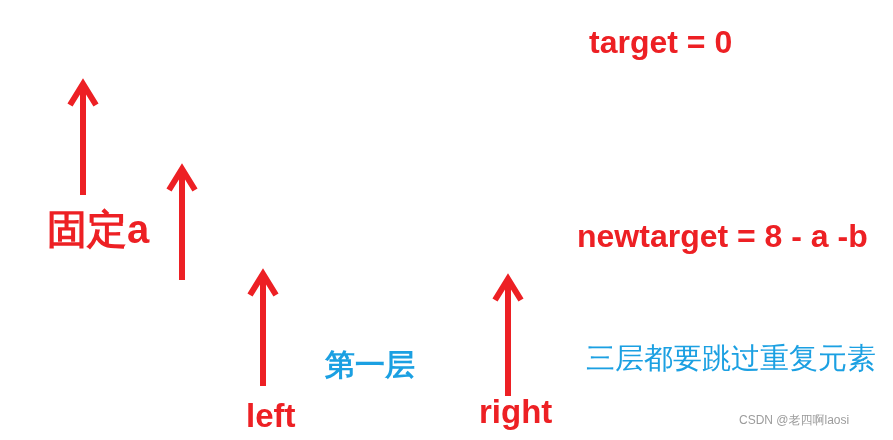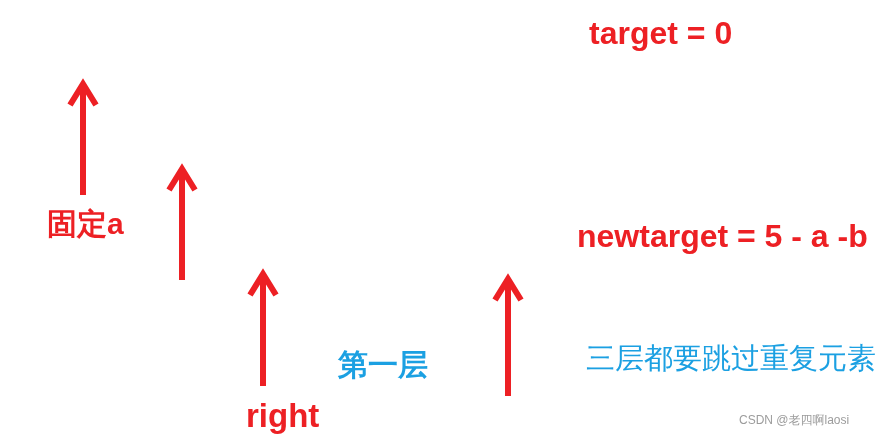--- a/index.html
+++ b/index.html
@@ -23,21 +23,21 @@
   }
   .cn-blue {
     color: var(--blue, #1ba0e2);
     font-weight: bold;
     font-size: 30px;
     z-index: 2;
   }
   .cn-red {
     color: var(--red, #ed2024);
     font-weight: bold;
-    font-size: 30px;
+    font-size: 40px;
     z-index: 2;
   }
   .eq-red {
     color: var(--red, #ed2024);
     font-weight: bold;
     font-size: 32px;
     z-index: 2;
   }
   .ptr-red {
     color: var(--red, #ed2024);
@@ -76,26 +76,27 @@
   <svg class="arrow" style="left:245px; top:270px;" width="36" height="119" viewBox="0 0 36 119">
     <polyline points="5,25 18,4 31,25" stroke-width="6" stroke-linejoin="miter"></polyline>
     <line x1="18" y1="9" x2="18" y2="116" stroke-width="6"></line>
   </svg>
 
   <svg class="arrow" style="left:490px; top:275px;" width="36" height="124" viewBox="0 0 36 124">
     <polyline points="5,25 18,4 31,25" stroke-width="6" stroke-linejoin="miter"></polyline>
     <line x1="18" y1="9" x2="18" y2="121" stroke-width="6"></line>
   </svg>
 
-  <div class="abs cn-blue" style="left:338px; top:350px;">第一层</div>
+  <div class="abs cn-blue" style="left:325px; top:350px;">第一层</div>
 
   <div class="abs cn-red" style="left:47px; top:209px;">固定a</div>
 
-  <div class="abs ptr-red" style="left:246px; top:399px;">right</div>
+  <div class="abs ptr-red" style="left:246px; top:399px;">left</div>
+  <div class="abs ptr-red" style="left:479px; top:395px;">right</div>
 
-  <div class="abs eq-red" style="left:589px; top:17px;">target = 0</div>
-  <div class="abs eq-red" style="left:577px; top:220px;">newtarget = 5 - a -b</div>
+  <div class="abs eq-red" style="left:589px; top:26px;">target = 0</div>
+  <div class="abs eq-red" style="left:577px; top:220px;">newtarget = 8 - a -b</div>
 
   <div class="abs note-blue" style="left:586px; top:344px;">三层都要跳过重复元素</div>
 
   <div class="abs watermark" style="left:739px; top:414px;">CSDN @老四啊laosi</div>
 
 </div>
 
 </body></html>

